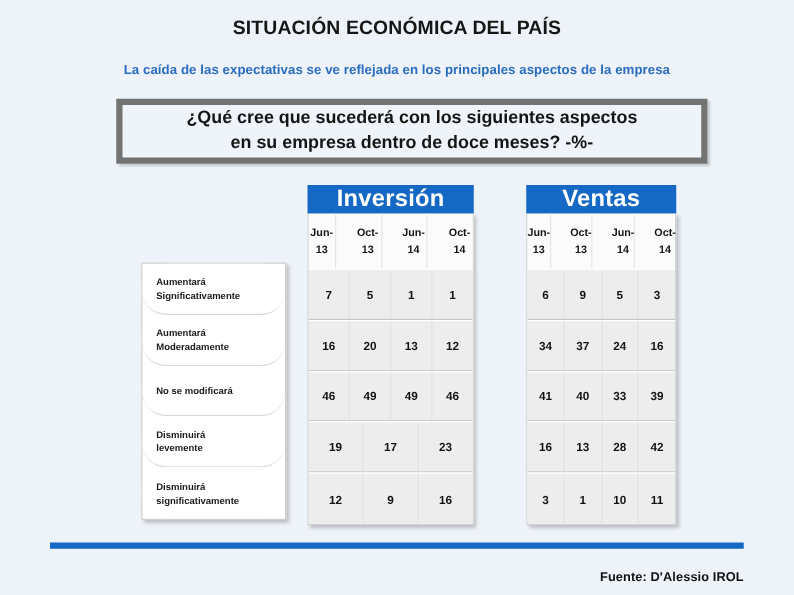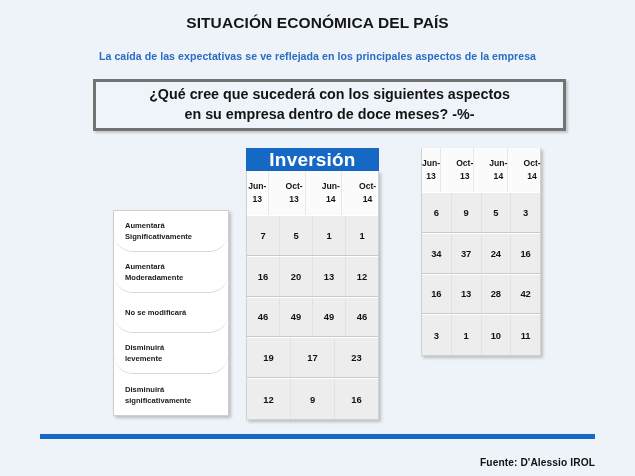--- a/index.html
+++ b/index.html
@@ -40,21 +40,21 @@
   }
 
   
   .question-box {
     position: absolute;
     top: 79px;
     left: 93px;
     width: 473px;
     height: 52px;
     background: #eff3fa;
-    border: 3px solid #737373;
+    border: 5px solid #737373;
     box-sizing: border-box;
     box-shadow: 2px 2px 2px rgba(0,0,0,0.18);
     display: flex;
     align-items: center;
     justify-content: center;
   }
   .question-text {
     font-size: 14.3px;
     font-weight: bold;
     color: #141414;
@@ -274,20 +274,21 @@
     </div>
     <div class="data-row">
       <div class="data-cell">12</div>
       <div class="data-cell">9</div>
       <div class="data-cell">16</div>
     </div>
   </div>
 </div>
 
 <div class="data-table ventas">
+  <div class="table-title">Ventas</div>
   <div class="table-body">
     <div class="period-row">
       <div class="period-cell">
         <span>Jun-</span>
         <span>13</span>
       </div>
       <div class="period-cell">
         <span>Oct-</span>
         <span>13</span>
       </div>
@@ -307,20 +308,26 @@
       <div class="data-cell">5</div>
       <div class="data-cell">3</div>
     </div>
     <div class="data-row">
       <div class="data-cell">34</div>
       <div class="data-cell">37</div>
       <div class="data-cell">24</div>
       <div class="data-cell">16</div>
     </div>
     <div class="data-row">
+      <div class="data-cell">41</div>
+      <div class="data-cell">40</div>
+      <div class="data-cell">33</div>
+      <div class="data-cell">39</div>
+    </div>
+    <div class="data-row">
       <div class="data-cell">16</div>
       <div class="data-cell">13</div>
       <div class="data-cell">28</div>
       <div class="data-cell">42</div>
     </div>
     <div class="data-row">
       <div class="data-cell">3</div>
       <div class="data-cell">1</div>
       <div class="data-cell">10</div>
       <div class="data-cell">11</div>

